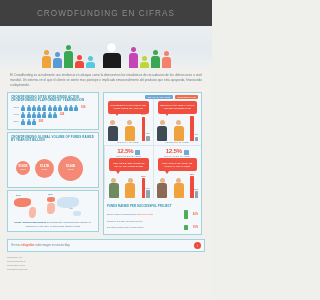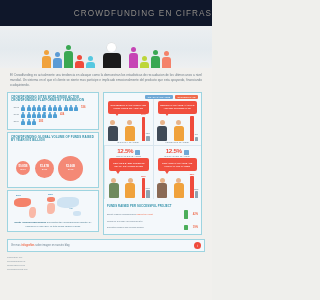--- a/index.html
+++ b/index.html
@@ -5,22 +5,22 @@
   html,body{margin:0;padding:0;}
   body{
     width:212px;height:300px;overflow:hidden;
     font-family:"Liberation Sans",sans-serif;
     background:#efefec;
   }
   .page{position:relative;width:212px;height:300px;background:#f1f0ed;}
 
   
   .header{
-    height:26px;background:#0f172a;
-    display:flex;align-items:center;justify-content:flex-end;
+    height:26px;background:#404040;
+    display:flex;align-items:center;justify-content:center;
   }
   .header h1{
     margin:0;font-size:8.2px;letter-spacing:1.05px;
     color:#8d8a85;font-weight:400;
   }
   .hero{
     position:relative;height:42px;
     background:linear-gradient(180deg,#eceff1 0%,#e4eaee 55%,#eef0f1 100%);
     overflow:hidden;
   }

